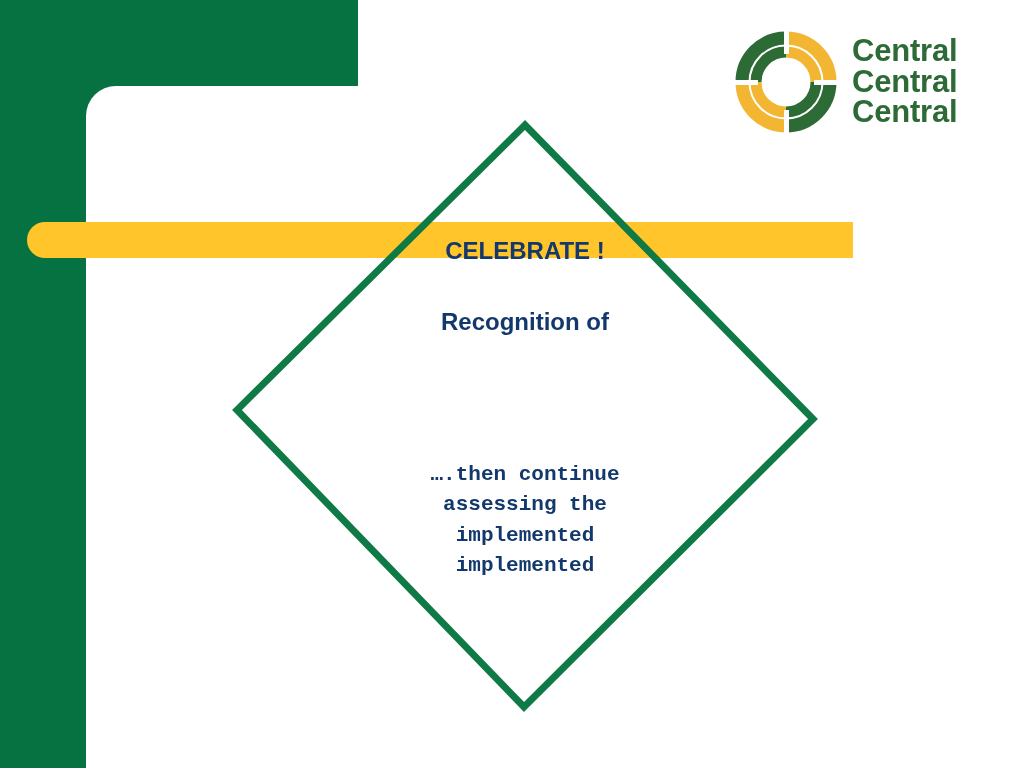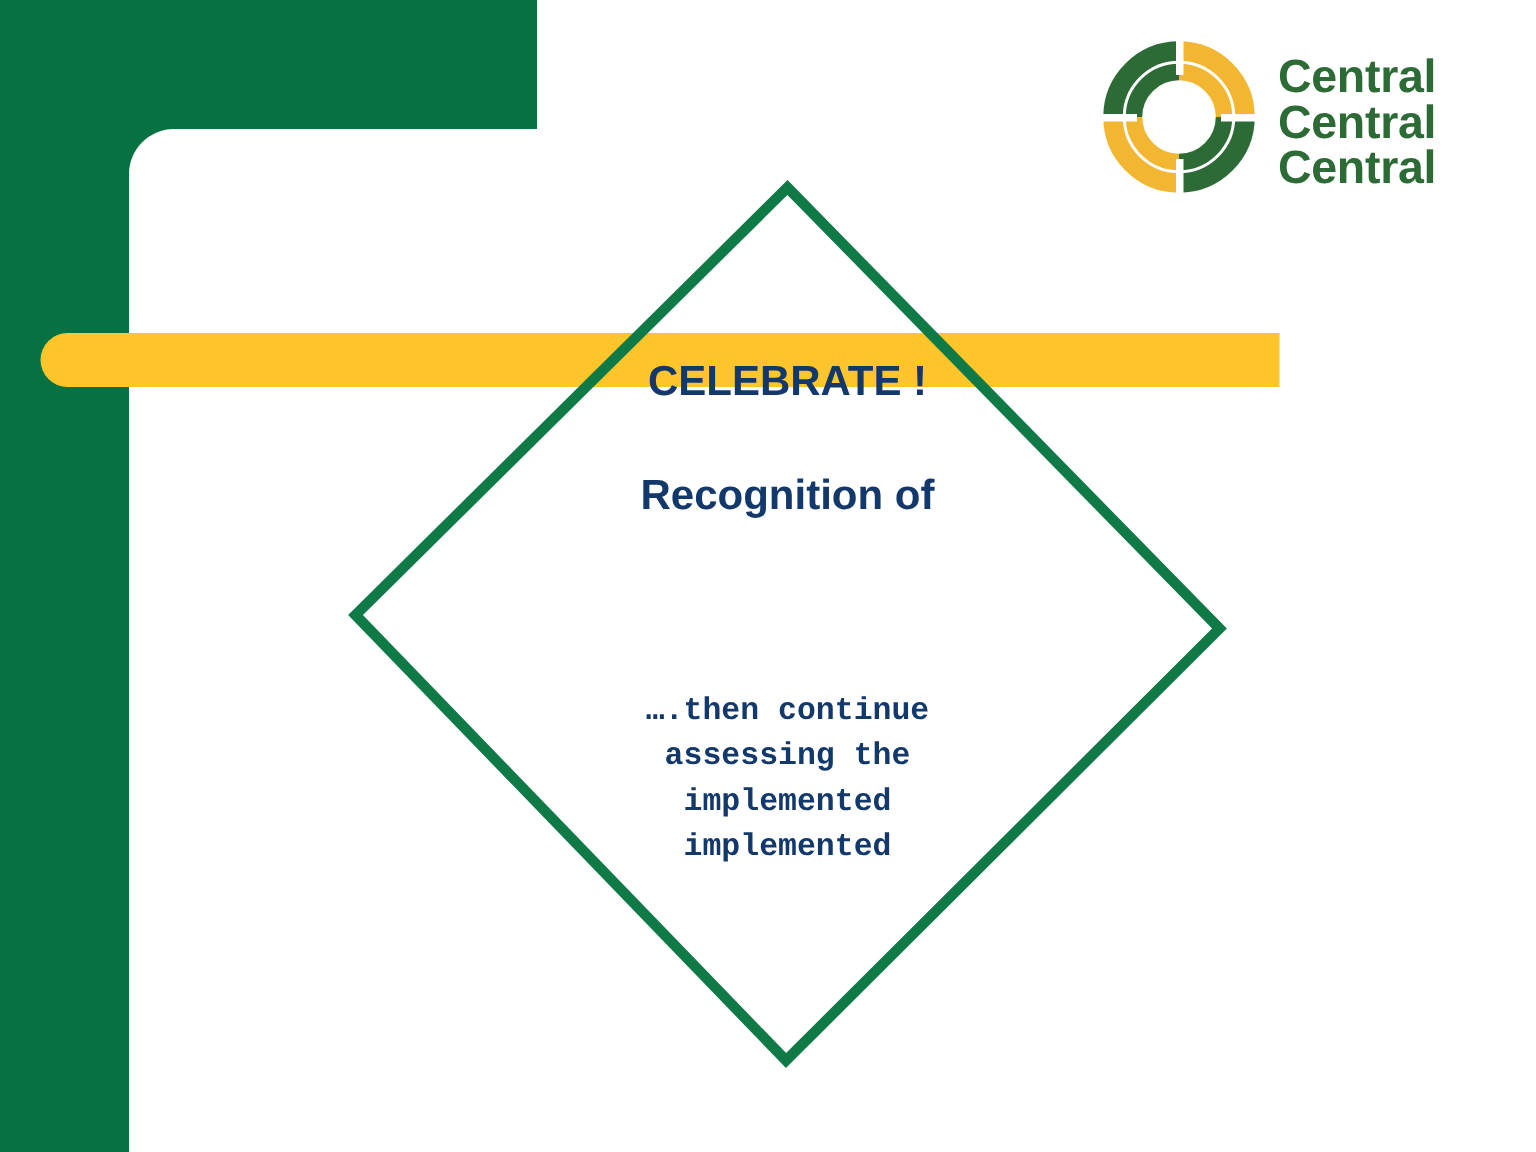--- a/index.html
+++ b/index.html
@@ -82,20 +82,21 @@
   }
 
   
   .logo {
     position: absolute;
     left: 734px;
     top: 26px;
     width: 262px;
     height: 112px;
     display: flex;
+    align-items: center;
     gap: 14px;
   }
   .logo-mark {
     width: 104px;
     height: 104px;
     flex: none;
   }
   .logo-mark svg { display: block; }
   .logo-text {
     display: flex;
@@ -118,21 +119,21 @@
     pointer-events: none;
   }
   .headline-block {
     position: absolute;
     left: 0;
     top: 118px;
     width: 450px;
     text-align: center;
     color: #13386b;
     font-weight: bold;
-    font-size: 28px;
+    font-size: 24px;
     line-height: 1.28;
   }
   .headline-block .celebrate {
     display: block;
     margin-bottom: 40px;
   }
   .headline-block .sub-line {
     display: block;
   }
   .footer-block {

